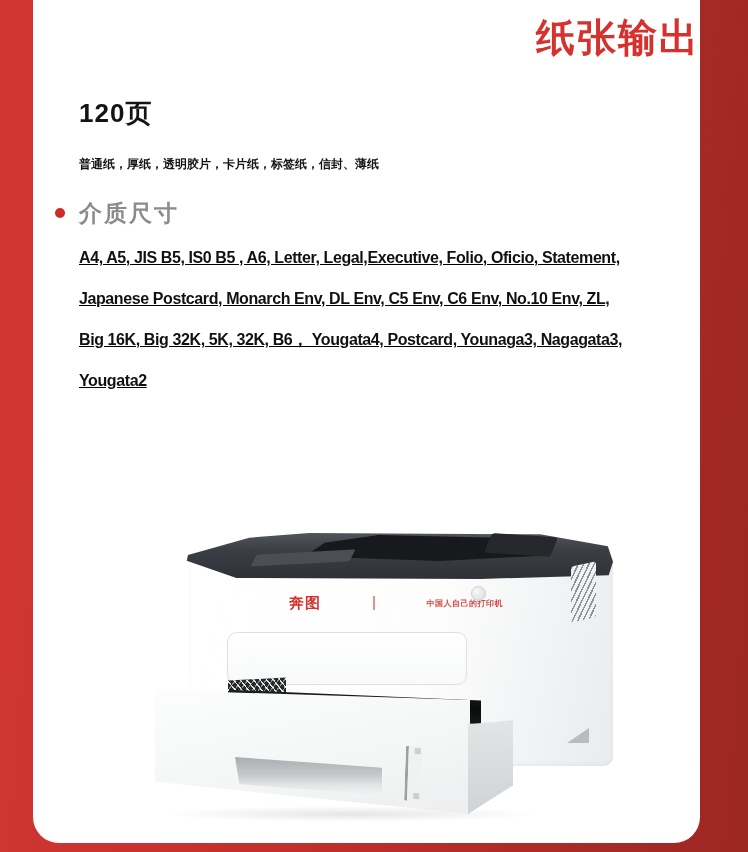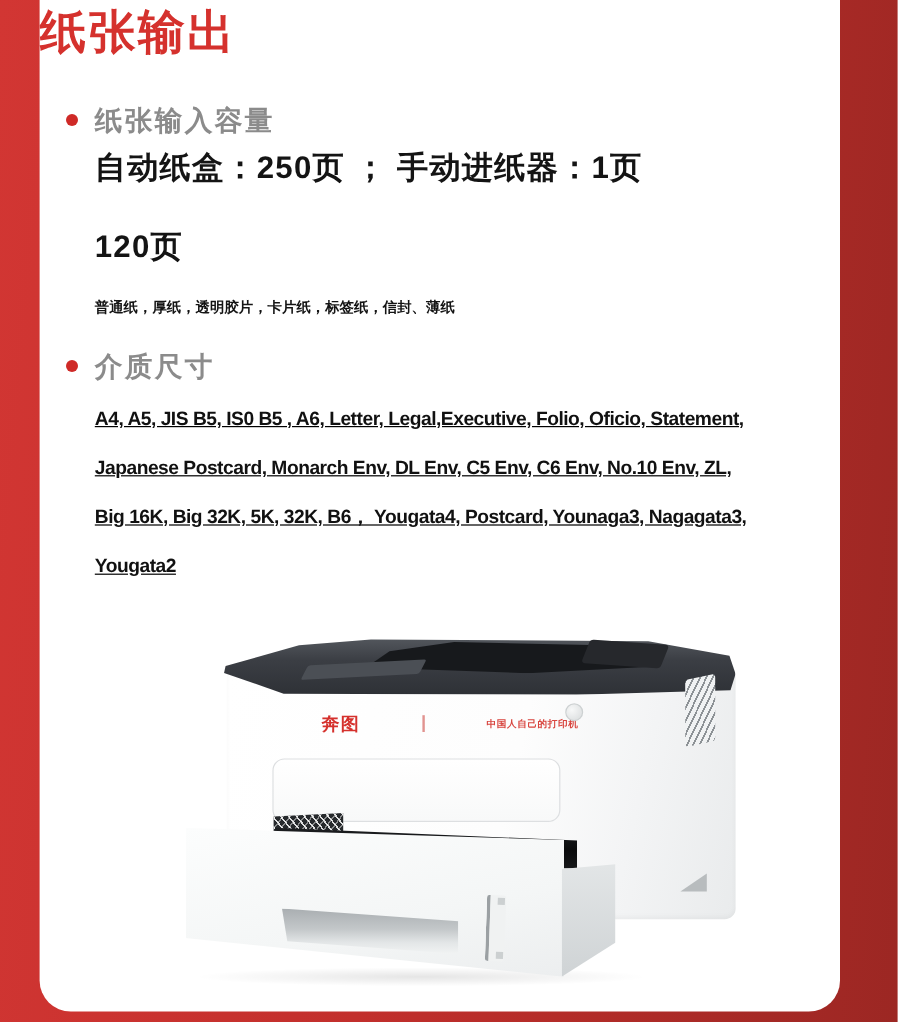--- a/index.html
+++ b/index.html
@@ -7,21 +7,21 @@
   body {
     font-family:"Liberation Sans","DejaVu Sans",sans-serif;
     background:linear-gradient(95deg,#d23633 0%,#c22f2c 45%,#9c2723 100%);
     position:relative;
   }
   .card {
     position:absolute; left:33px; top:0; width:667px; height:843px;
     background:#ffffff; border-radius:0 0 26px 26px; overflow:hidden;
   }
   .page-title {
-    padding-top:5px; text-align:left;
+    padding-top:15px; text-align:right;
     font-size:39px; line-height:46px; font-weight:bold;
     color:#d5312d; letter-spacing:2px;
   }
   .specs { margin:35px 18px 0 22px; }
   .spec-section { margin-top:0; }
   .spec-section + .spec-section { margin-top:32px; }
   .spec-section.s3 { margin-top:22px; }
   .spec-section.s4 { margin-top:22px; }
   .spec-heading { display:flex; align-items:center; }
   .bullet {
@@ -72,21 +72,21 @@
   }
   .prn-panel-bump {
     left:333px; top:7px; width:66px; height:20px; background:#26282c;
     border-radius:3px; transform:rotate(4deg) skewX(-18deg);
   }
   .prn-vent {
     left:416px; top:36px; width:25px; height:56px; border-radius:3px;
     background:repeating-linear-gradient(118deg,#8d9296 0 1.6px,#f0f2f3 1.6px 5.2px);
     transform:skewY(-12deg);
   }
-  .prn-logo-row { left:113px; top:66px; height:18px; display:flex; align-items:center;
+  .prn-logo-row { left:134px; top:66px; height:18px; display:flex; align-items:center;
     position:absolute; white-space:nowrap;gap:45px; }
   .prn-logo-row span { position:static; }
   .prn-brand { font-size:15px; font-weight:bold; color:#d5312d; letter-spacing:1px; }
   .prn-logo-divider { display:inline-block; width:1.5px; height:14px; background:#e19390; margin:0 7px; }
   .prn-slogan { font-size:8px; font-weight:bold; color:#d8453f; letter-spacing:0.5px; }
   .prn-button {
     left:316px; top:58px; width:15px; height:15px; border-radius:50%;
     background:radial-gradient(circle at 35% 35%, #f7f8f8, #d8dbdc);
     border:1px solid #cdd1d2;
   }
@@ -138,27 +138,20 @@
 </style>
 </head>
 <body>
 
 <div class="card">
 
   <div class="page-title">纸张输出</div>
 
   <div class="specs">
 
-    <div class="spec-section s1">
-      <div class="spec-heading">
-        <span class="bullet"></span>
-        <span class="spec-label">纸张输入容量</span>
-      </div>
-      <div class="spec-value-large">自动纸盒：250页 ； 手动进纸器：1页</div>
-    </div>
 
     <div class="spec-section s2">
       <div class="spec-value-large">120页</div>
     </div>
 
     <div class="spec-section s3">
       <div class="spec-value-small">普通纸，厚纸，透明胶片，卡片纸，标签纸，信封、薄纸</div>
     </div>
 
     <div class="spec-section s4">

